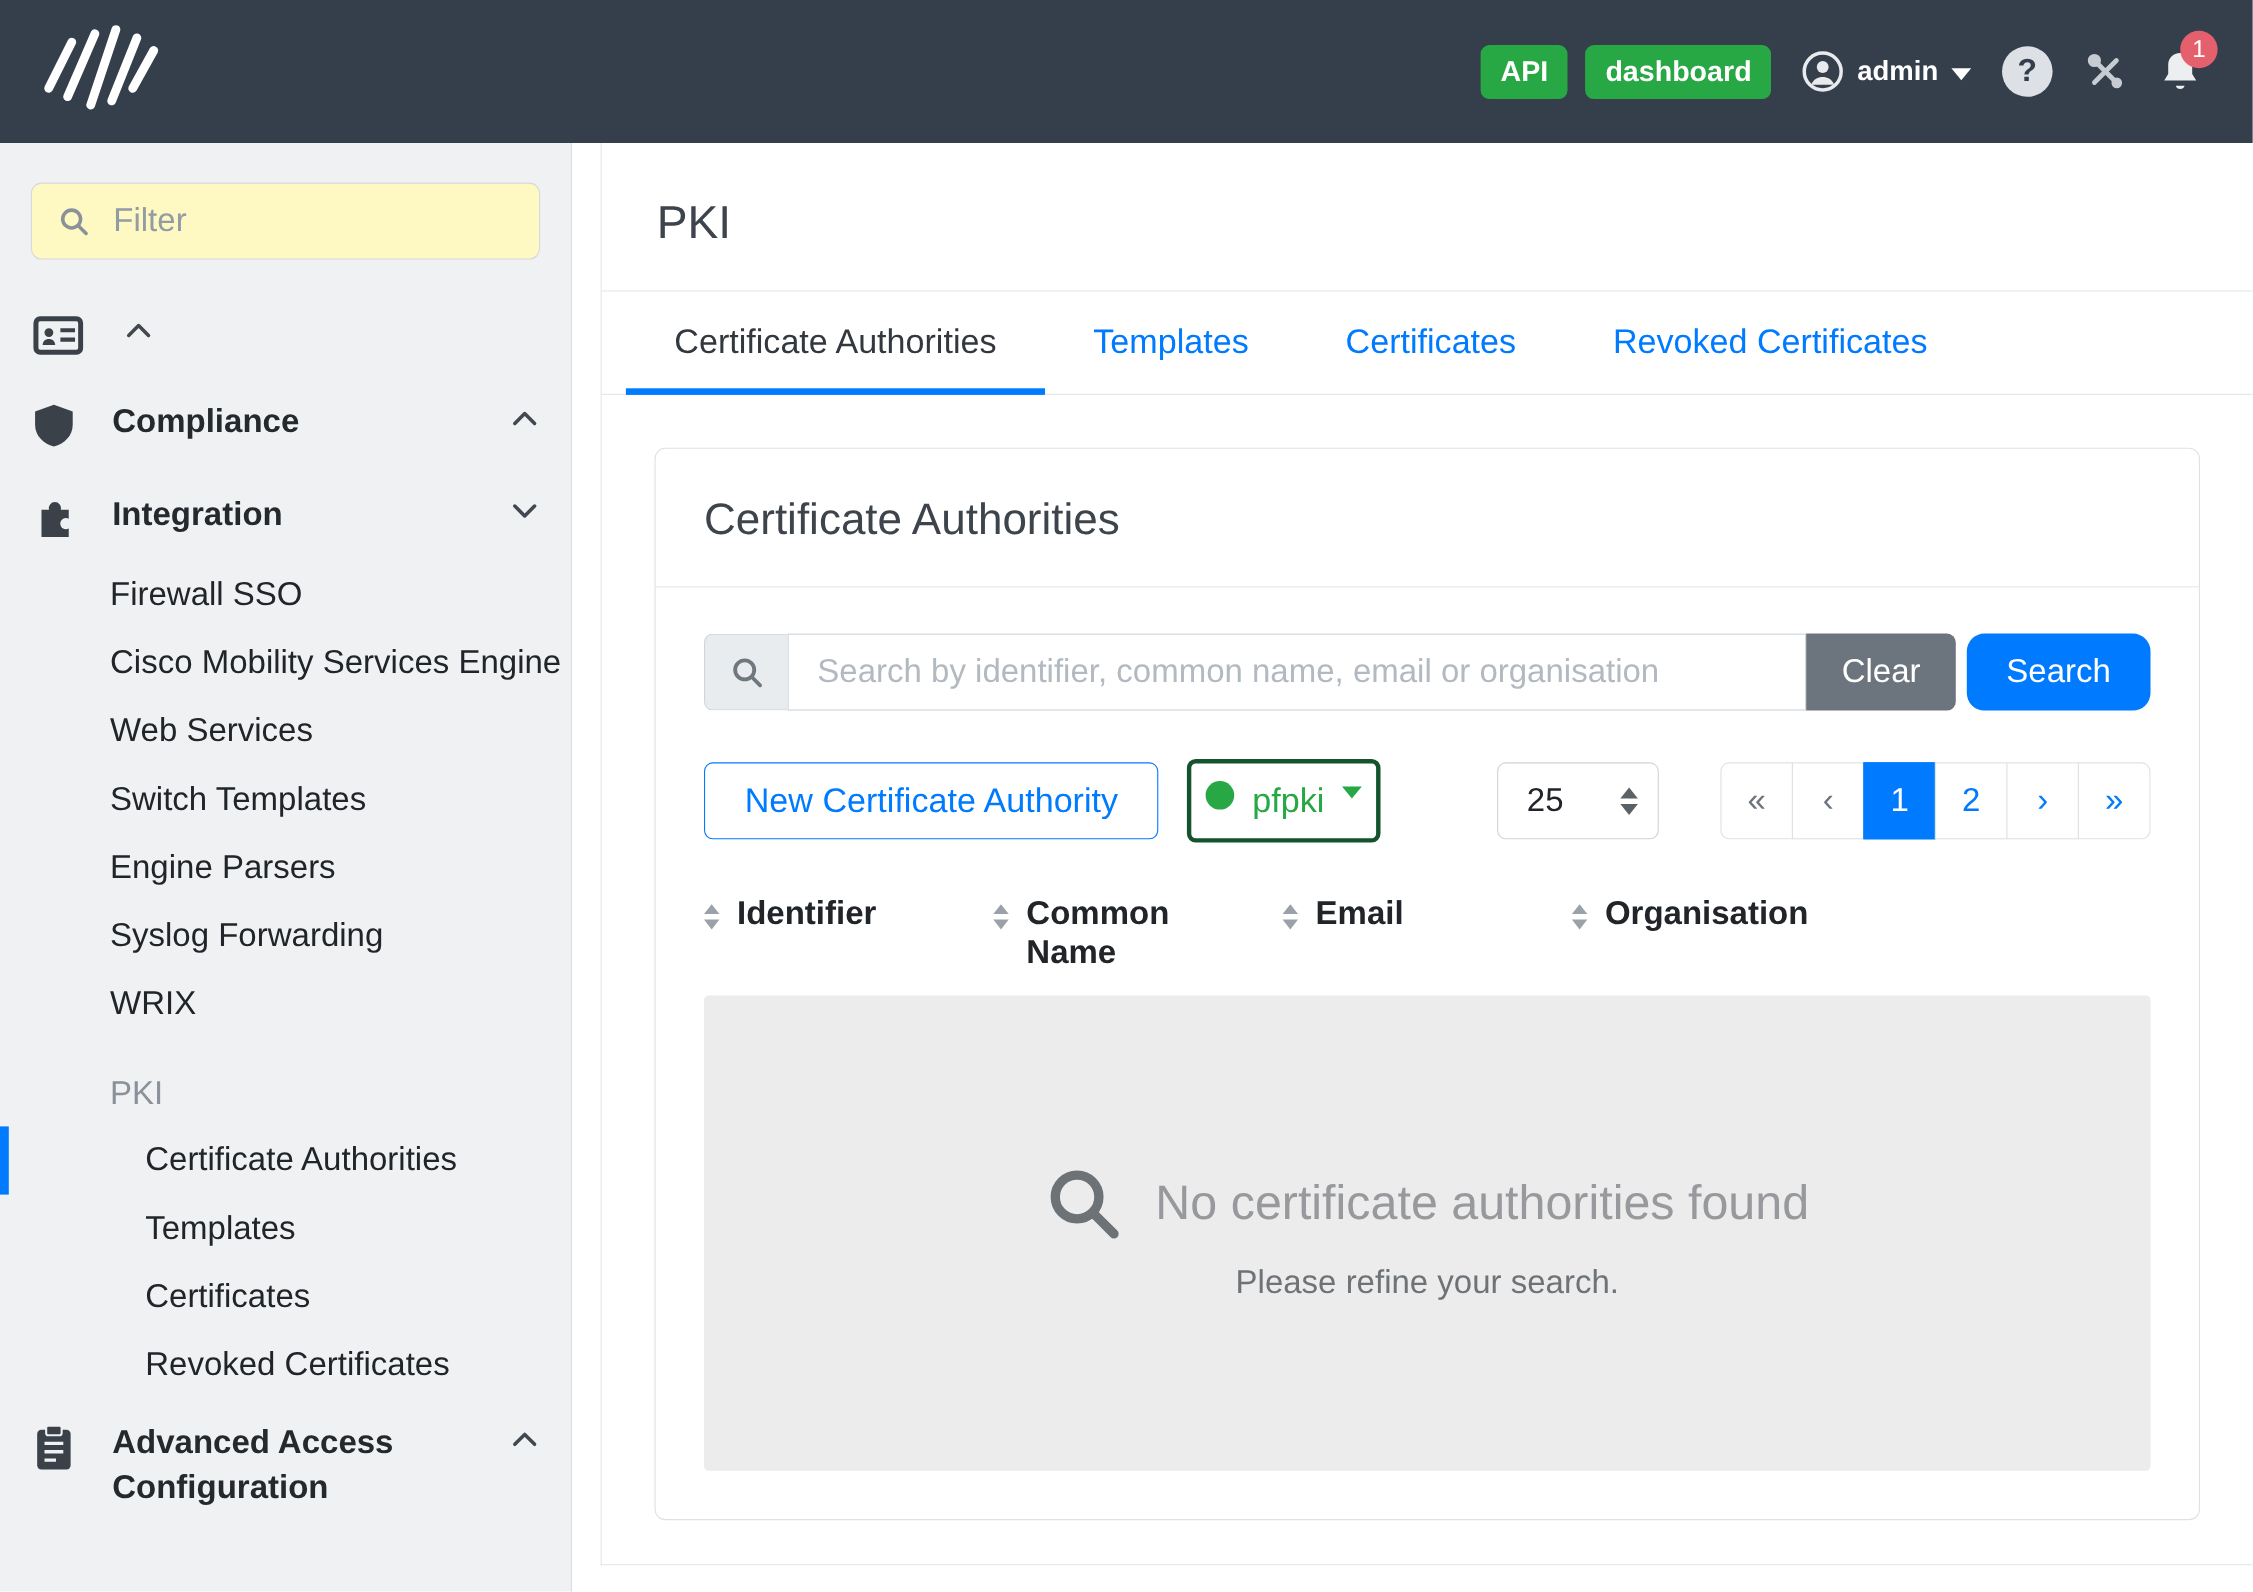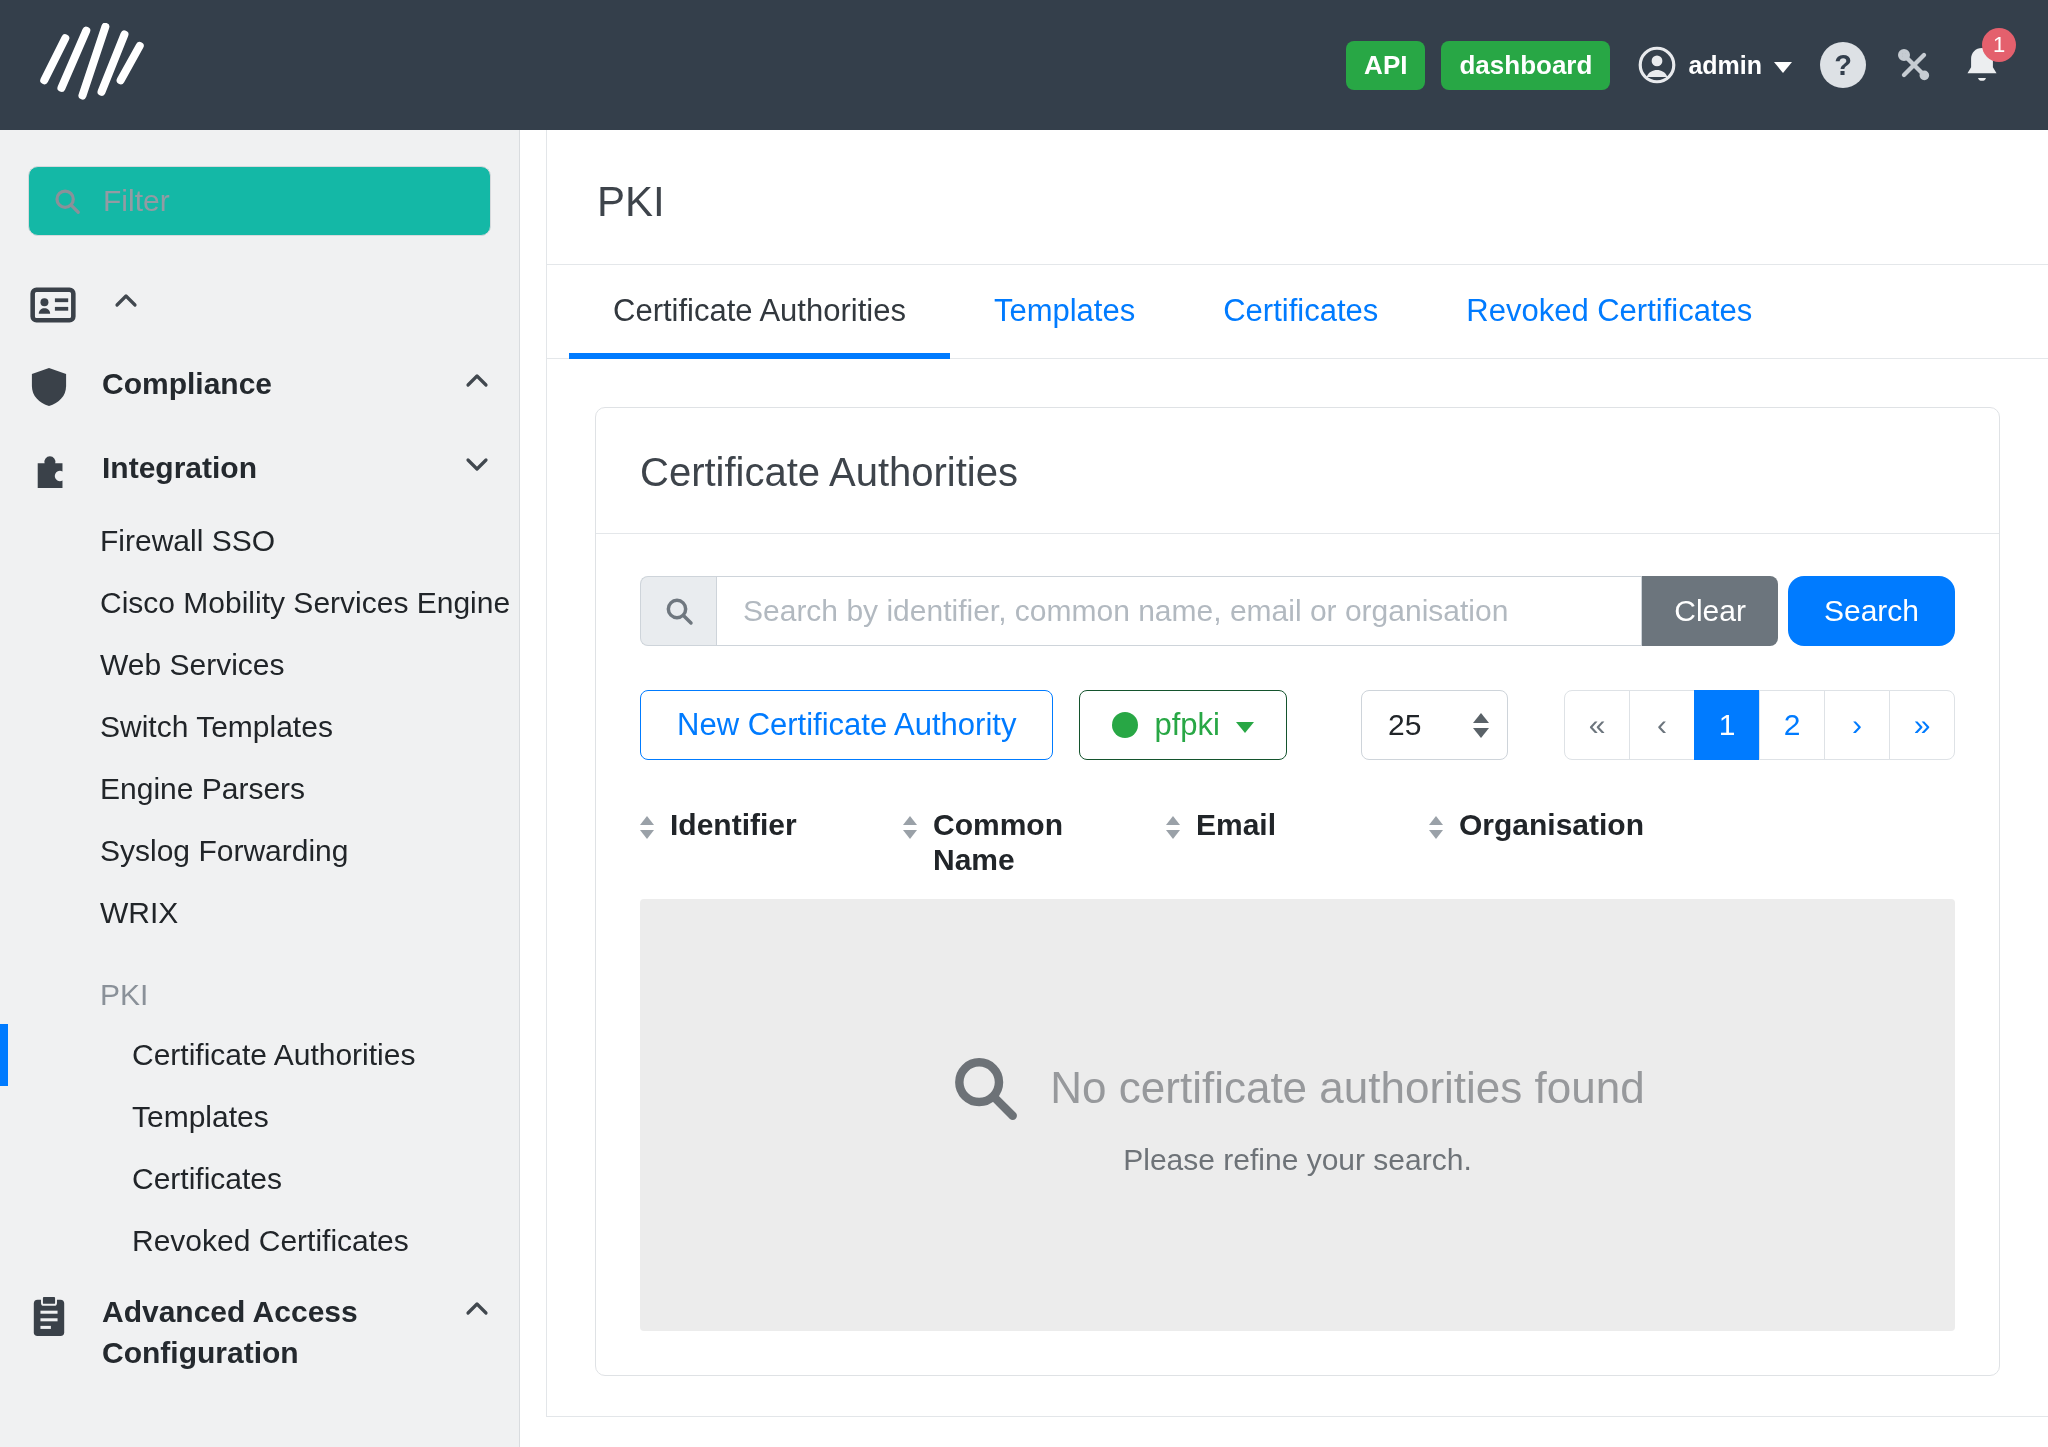--- a/index.html
+++ b/index.html
@@ -35,21 +35,21 @@
     display:flex; align-items:center; justify-content:center; padding:0 6px; font-weight:400;
   }
   
   .layout { display:flex; height:1317px; }
   .sidebar {
     width:520px; flex:0 0 520px; background:#f0f1f2; border-right:1px solid #d9dcdf;
     overflow:hidden; padding-bottom:20px;
   }
   .filter { margin:36px 28px 28px; position:relative; }
   .filter input {
-    width:100%; height:70px; border:1px solid #d6d9dc; background:#14b8a6;
+    width:100%; height:70px; border:1px solid #d6d9dc; background:#fef9c3;
     border-radius:10px; padding:0 24px 0 74px; font-size:30px; color:#495057; outline:none;
     font-family:inherit;
   }
   .filter input::placeholder { color:#939ba3; }
   .ficon { position:absolute; left:24px; top:20px; display:flex; }
   .sgroup { display:flex; align-items:flex-start; padding:20px 30px; cursor:pointer; }
   .sicon { width:48px; flex:0 0 48px; margin-right:24px; padding-top:2px; display:flex; }
   .slabel { flex:1; font-size:30px; font-weight:700; color:#24292e; line-height:1.35; }
   .chev { margin-left:12px; padding-top:9px; display:flex; }
   .sitem { padding:14px 30px 14px 100px; font-size:30px; color:#212529; cursor:pointer; white-space:nowrap; }
@@ -84,22 +84,22 @@
   .sg-input::placeholder { color:#b2b9c0; }
   .btn-clear { background:#6c757d; color:#fff; border:none; font-size:30px; padding:0 32px; border-radius:0 8px 8px 0; cursor:pointer; font-family:inherit; }
   .btn-search { margin-left:10px; background:#007bff; color:#fff; border:none; font-size:30px; padding:0 36px; border-radius:16px; cursor:pointer; font-family:inherit; }
   
   .controls { display:flex; align-items:center; margin-top:44px; }
   .btn-outline-primary {
     border:1px solid #007bff; color:#007bff; background:#fff; font-size:31px;
     padding:16px 36px; border-radius:8px; cursor:pointer; white-space:nowrap; font-family:inherit;
   }
   .btn-outline-success {
-    margin-left:26px; border:1px solid #14532d; color:#28a745; background:#fff; font-size:31px;
-    padding:16px 32px; border-radius:8px; display:flex; align-items:center; gap:16px; cursor:pointer; font-family:inherit;
+    margin-left:26px; border:4px solid #14532d; color:#28a745; background:#fff; font-size:31px;
+    padding:16px 13px; border-radius:8px; display:flex; gap:16px; cursor:pointer; font-family:inherit;
   }
   .dot { width:26px; height:26px; border-radius:50%; background:#28a745; }
   .page-size {
     margin-left:auto; width:147px; height:70px; border:1px solid #ced4da; border-radius:8px;
     display:flex; align-items:center; justify-content:space-between; padding:0 18px 0 26px;
     font-size:30px; color:#212529; cursor:pointer;
   }
   .stepper { display:flex; flex-direction:column; gap:5px; }
   .tri-up   { width:0; height:0; border-left:8px solid transparent; border-right:8px solid transparent; border-bottom:10px solid #5a6268; }
   .tri-down { width:0; height:0; border-left:8px solid transparent; border-right:8px solid transparent; border-top:10px solid #5a6268; }

